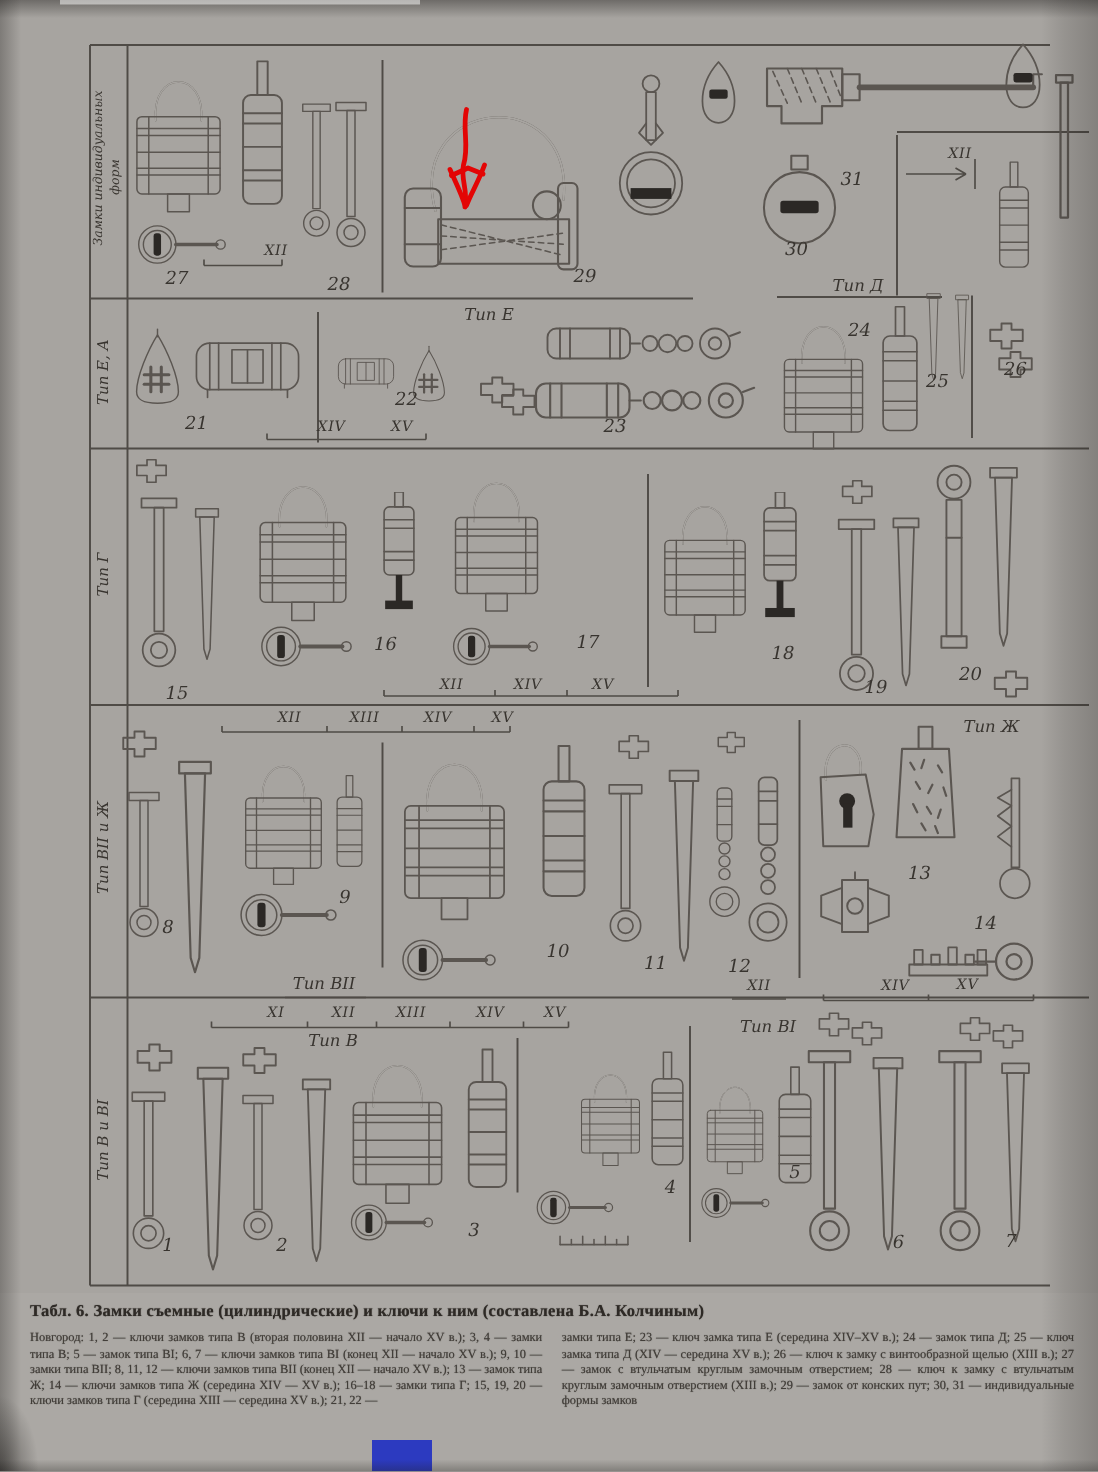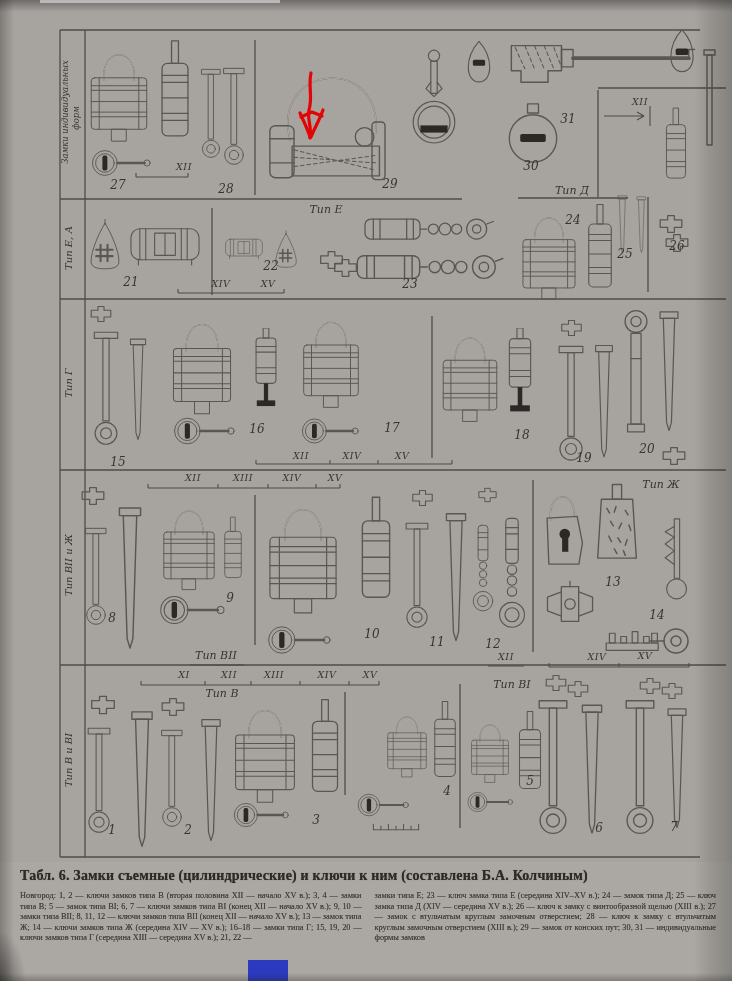--- a/index.html
+++ b/index.html
@@ -31,21 +31,21 @@
   symbol .paper{stroke:#a7a4a0;}
   symbol .dark{fill:#2b2825;stroke:none;}
   symbol .th{stroke-width:3.2;}
   symbol .th2{stroke-width:4;}
   symbol .dash{stroke-dasharray:4 3;stroke-width:1.1;}
   symbol .spk{stroke-width:1.6;}
   .ink{stroke:#5b5651;fill:none;stroke-width:1.5;stroke-linecap:round;}
   .ra{fill:none;stroke-width:3.2;stroke-linecap:round;stroke-linejoin:round;}
 
   .caption{position:absolute;left:0;top:862px;width:732px;height:119px;background:rgba(255,255,255,.05);}
-  .cap-title{margin:6px 26px 0 20px;font-size:14px;font-weight:bold;color:#2e2a26;
+  .cap-title{margin:6px 26px 0 20px;font-size:11px;font-weight:bold;color:#2e2a26;
     letter-spacing:.2px;text-shadow:0 0 .7px rgba(46,42,38,.8);}
   .cap-cols{display:flex;gap:13px;margin:7px 16px 0 20px;}
   .cap-col{flex:1;margin:0;font-size:8.3px;line-height:1.28;text-align:justify;color:#423e39;
     text-shadow:0 0 .6px rgba(56,52,48,.7);}
   .bluebox{position:absolute;left:248px;top:960px;}
 </style>
 </head>
 <body>
 
 <div class="page">

